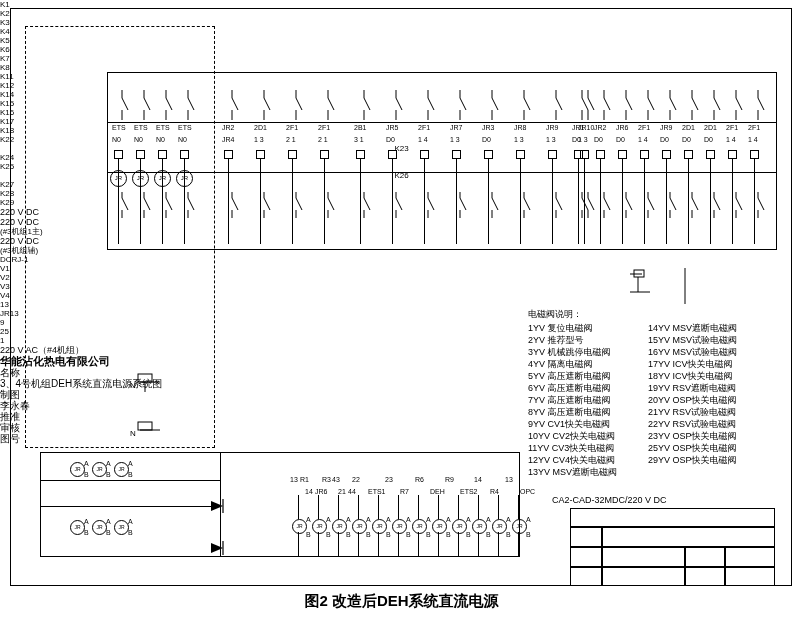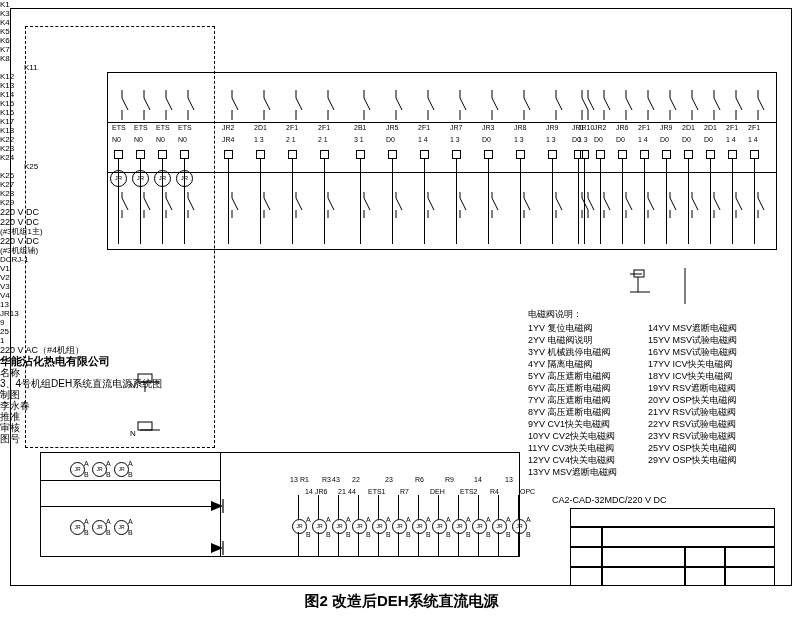--- a/index.html
+++ b/index.html
@@ -35,20 +35,21 @@
   <div id="topRelays">
       <div class="t8" style="left: 114px; top: 78px;">K1</div>
       <svg width="16" height="30" viewBox="0 0 16 30" style="position: absolute; left: 114px; top: 90px;">
         <line x1="8" y1="0" x2="8" y2="8" stroke="#000" stroke-width="1"></line>
         <line x1="8" y1="8" x2="14" y2="20" stroke="#000" stroke-width="1"></line>
         <line x1="8" y1="20" x2="8" y2="30" stroke="#000" stroke-width="1"></line>
       </svg>
       <div class="t" style="left: 112px; top: 124px;">ETS</div>
       <div class="t" style="left: 112px; top: 136px;">N0</div>
       <div class="solid" style="left: 114px; top: 150px; width: 9px; height: 9px;"></div>
+      <div class="t8" style="left: 136px; top: 78px;">K2</div>
       <svg width="16" height="30" viewBox="0 0 16 30" style="position: absolute; left: 136px; top: 90px;">
         <line x1="8" y1="0" x2="8" y2="8" stroke="#000" stroke-width="1"></line>
         <line x1="8" y1="8" x2="14" y2="20" stroke="#000" stroke-width="1"></line>
         <line x1="8" y1="20" x2="8" y2="30" stroke="#000" stroke-width="1"></line>
       </svg>
       <div class="t" style="left: 134px; top: 124px;">ETS</div>
       <div class="t" style="left: 134px; top: 136px;">N0</div>
       <div class="solid" style="left: 136px; top: 150px; width: 9px; height: 9px;"></div>
       <div class="t8" style="left: 158px; top: 78px;">K3</div>
       <svg width="16" height="30" viewBox="0 0 16 30" style="position: absolute; left: 158px; top: 90px;">
@@ -97,39 +98,38 @@
       <div class="solid" style="left: 288px; top: 150px; width: 9px; height: 9px;"></div>
       <div class="t8" style="left: 320px; top: 78px;">K8</div>
       <svg width="16" height="30" viewBox="0 0 16 30" style="position: absolute; left: 320px; top: 90px;">
         <line x1="8" y1="0" x2="8" y2="8" stroke="#000" stroke-width="1"></line>
         <line x1="8" y1="8" x2="14" y2="20" stroke="#000" stroke-width="1"></line>
         <line x1="8" y1="20" x2="8" y2="30" stroke="#000" stroke-width="1"></line>
       </svg>
       <div class="t" style="left: 318px; top: 124px;">2F1</div>
       <div class="t" style="left: 318px; top: 136px;">2 1</div>
       <div class="solid" style="left: 320px; top: 150px; width: 9px; height: 9px;"></div>
-      <div class="t8" style="left: 356px; top: 78px; padding-left: 24px;">K11</div>
+      <div class="t8" style="left: 356px; top: 78px;">K11</div>
       <svg width="16" height="30" viewBox="0 0 16 30" style="position: absolute; left: 356px; top: 90px;">
         <line x1="8" y1="0" x2="8" y2="8" stroke="#000" stroke-width="1"></line>
         <line x1="8" y1="8" x2="14" y2="20" stroke="#000" stroke-width="1"></line>
         <line x1="8" y1="20" x2="8" y2="30" stroke="#000" stroke-width="1"></line>
       </svg>
       <div class="t" style="left: 354px; top: 124px;">2B1</div>
       <div class="t" style="left: 354px; top: 136px;">3 1</div>
       <div class="solid" style="left: 356px; top: 150px; width: 9px; height: 9px;"></div>
       <div class="t8" style="left: 388px; top: 78px;">K12</div>
       <svg width="16" height="30" viewBox="0 0 16 30" style="position: absolute; left: 388px; top: 90px;">
         <line x1="8" y1="0" x2="8" y2="8" stroke="#000" stroke-width="1"></line>
         <line x1="8" y1="8" x2="14" y2="20" stroke="#000" stroke-width="1"></line>
         <line x1="8" y1="20" x2="8" y2="30" stroke="#000" stroke-width="1"></line>
       </svg>
       <div class="t" style="left: 386px; top: 124px;">JR5</div>
       <div class="t" style="left: 386px; top: 136px;">D0</div>
       <div class="solid" style="left: 388px; top: 150px; width: 9px; height: 9px;"></div>
-      <div class="t8" style="left: 420px; top: 78px;">K13</div>
       <svg width="16" height="30" viewBox="0 0 16 30" style="position: absolute; left: 420px; top: 90px;">
         <line x1="8" y1="0" x2="8" y2="8" stroke="#000" stroke-width="1"></line>
         <line x1="8" y1="8" x2="14" y2="20" stroke="#000" stroke-width="1"></line>
         <line x1="8" y1="20" x2="8" y2="30" stroke="#000" stroke-width="1"></line>
       </svg>
       <div class="t" style="left: 418px; top: 124px;">2F1</div>
       <div class="t" style="left: 418px; top: 136px;">1 4</div>
       <div class="solid" style="left: 420px; top: 150px; width: 9px; height: 9px;"></div>
       <div class="t8" style="left: 452px; top: 78px;">K14</div>
       <svg width="16" height="30" viewBox="0 0 16 30" style="position: absolute; left: 452px; top: 90px;">
@@ -186,48 +186,48 @@
       <div class="solid" style="left: 574px; top: 150px; width: 9px; height: 9px;"></div>
       <div class="t8" style="left: 596px; top: 78px;">K22</div>
       <svg width="16" height="30" viewBox="0 0 16 30" style="position: absolute; left: 596px; top: 90px;">
         <line x1="8" y1="0" x2="8" y2="8" stroke="#000" stroke-width="1"></line>
         <line x1="8" y1="8" x2="14" y2="20" stroke="#000" stroke-width="1"></line>
         <line x1="8" y1="20" x2="8" y2="30" stroke="#000" stroke-width="1"></line>
       </svg>
       <div class="t" style="left: 594px; top: 124px;">JR2</div>
       <div class="t" style="left: 594px; top: 136px;">D0</div>
       <div class="solid" style="left: 596px; top: 150px; width: 9px; height: 9px;"></div>
-      <div class="t8" style="left: 618px; top: 78px;">K23</div>
+      <div class="t8" style="left: 618px; top: 78px; text-align: center;">K23</div>
       <svg width="16" height="30" viewBox="0 0 16 30" style="position: absolute; left: 618px; top: 90px;">
         <line x1="8" y1="0" x2="8" y2="8" stroke="#000" stroke-width="1"></line>
         <line x1="8" y1="8" x2="14" y2="20" stroke="#000" stroke-width="1"></line>
         <line x1="8" y1="20" x2="8" y2="30" stroke="#000" stroke-width="1"></line>
       </svg>
       <div class="t" style="left: 616px; top: 124px;">JR6</div>
       <div class="t" style="left: 616px; top: 136px;">D0</div>
       <div class="solid" style="left: 618px; top: 150px; width: 9px; height: 9px;"></div>
       <div class="t8" style="left: 640px; top: 78px;">K24</div>
       <svg width="16" height="30" viewBox="0 0 16 30" style="position: absolute; left: 640px; top: 90px;">
         <line x1="8" y1="0" x2="8" y2="8" stroke="#000" stroke-width="1"></line>
         <line x1="8" y1="8" x2="14" y2="20" stroke="#000" stroke-width="1"></line>
         <line x1="8" y1="20" x2="8" y2="30" stroke="#000" stroke-width="1"></line>
       </svg>
       <div class="t" style="left: 638px; top: 124px;">2F1</div>
       <div class="t" style="left: 638px; top: 136px;">1 4</div>
       <div class="solid" style="left: 640px; top: 150px; width: 9px; height: 9px;"></div>
-      <div class="t8" style="left: 662px; top: 78px; margin-left: 24px;">K25</div>
+      <div class="t8" style="left: 662px; top: 78px;">K25</div>
       <svg width="16" height="30" viewBox="0 0 16 30" style="position: absolute; left: 662px; top: 90px;">
         <line x1="8" y1="0" x2="8" y2="8" stroke="#000" stroke-width="1"></line>
         <line x1="8" y1="8" x2="14" y2="20" stroke="#000" stroke-width="1"></line>
         <line x1="8" y1="20" x2="8" y2="30" stroke="#000" stroke-width="1"></line>
       </svg>
       <div class="t" style="left: 660px; top: 124px;">JR9</div>
       <div class="t" style="left: 660px; top: 136px;">D0</div>
       <div class="solid" style="left: 662px; top: 150px; width: 9px; height: 9px;"></div>
-      <div class="t8" style="left: 684px; top: 78px;">K26</div>
+      <div class="t8" style="left: 684px; top: 78px; text-align: center;">K26</div>
       <svg width="16" height="30" viewBox="0 0 16 30" style="position: absolute; left: 684px; top: 90px;">
         <line x1="8" y1="0" x2="8" y2="8" stroke="#000" stroke-width="1"></line>
         <line x1="8" y1="8" x2="14" y2="20" stroke="#000" stroke-width="1"></line>
         <line x1="8" y1="20" x2="8" y2="30" stroke="#000" stroke-width="1"></line>
       </svg>
       <div class="t" style="left: 682px; top: 124px;">2D1</div>
       <div class="t" style="left: 682px; top: 136px;">D0</div>
       <div class="solid" style="left: 684px; top: 150px; width: 9px; height: 9px;"></div>
       <div class="t8" style="left: 706px; top: 78px;">K27</div>
       <svg width="16" height="30" viewBox="0 0 16 30" style="position: absolute; left: 706px; top: 90px;">
@@ -567,21 +567,21 @@
     <line x1="20" y1="12" x2="32" y2="12" stroke="#000" stroke-width="1"></line>
     <rect x="24" y="8" width="10" height="7" fill="none" stroke="#000" stroke-width="1"></rect>
     <line x1="28" y1="15" x2="28" y2="30" stroke="#000" stroke-width="1"></line>
     <line x1="20" y1="30" x2="40" y2="30" stroke="#000" stroke-width="1"></line>
     <line x1="75" y1="6" x2="75" y2="42" stroke="#000" stroke-width="1"></line>
   </svg>
 
   <div class="legend" style="left:528px;top:308px;">电磁阀说明：</div>
   <div id="legendLeft" class="legend" style="left:528px;top:322px;">
       <div>1YV  复位电磁阀</div>
-      <div>2YV  电磁阀说明</div>
+      <div>2YV  推荐型号</div>
       <div>3YV  机械跳停电磁阀</div>
       <div>4YV  隔离电磁阀</div>
       <div>5YV  高压遮断电磁阀</div>
       <div>6YV  高压遮断电磁阀</div>
       <div>7YV  高压遮断电磁阀</div>
       <div>8YV  高压遮断电磁阀</div>
       <div>9YV  CV1快关电磁阀</div>
       <div>10YV CV2快关电磁阀</div>
       <div>11YV CV3快关电磁阀</div>
       <div>12YV CV4快关电磁阀</div>
@@ -590,21 +590,21 @@
   <div id="legendRight" class="legend" style="left:648px;top:322px;">
       <div>14YV MSV遮断电磁阀</div>
       <div>15YV MSV试验电磁阀</div>
       <div>16YV MSV试验电磁阀</div>
       <div>17YV ICV快关电磁阀</div>
       <div>18YV ICV快关电磁阀</div>
       <div>19YV RSV遮断电磁阀</div>
       <div>20YV OSP快关电磁阀</div>
       <div>21YV RSV试验电磁阀</div>
       <div>22YV RSV试验电磁阀</div>
-      <div>23YV RSV试验电磁阀</div>
+      <div>23YV OSP快关电磁阀</div>
       <div>25YV OSP快关电磁阀</div>
       <div>29YV OSP快关电磁阀</div>
     </div>
   <div class="legend" style="left:552px;top:494px;">CA2-CAD-32MDC/220 V DC</div>
 
   <div class="solid" style="left:570px;top:508px;width:205px;height:78px;"></div>
   <div class="solid" style="left:570px;top:508px;width:205px;height:19px;"></div>
   <div class="t11" style="left:612px;top:513px;font-weight:bold;">华能沾化热电有限公司</div>
 
   <div class="solid" style="left:570px;top:527px;width:32px;height:20px;"></div>

